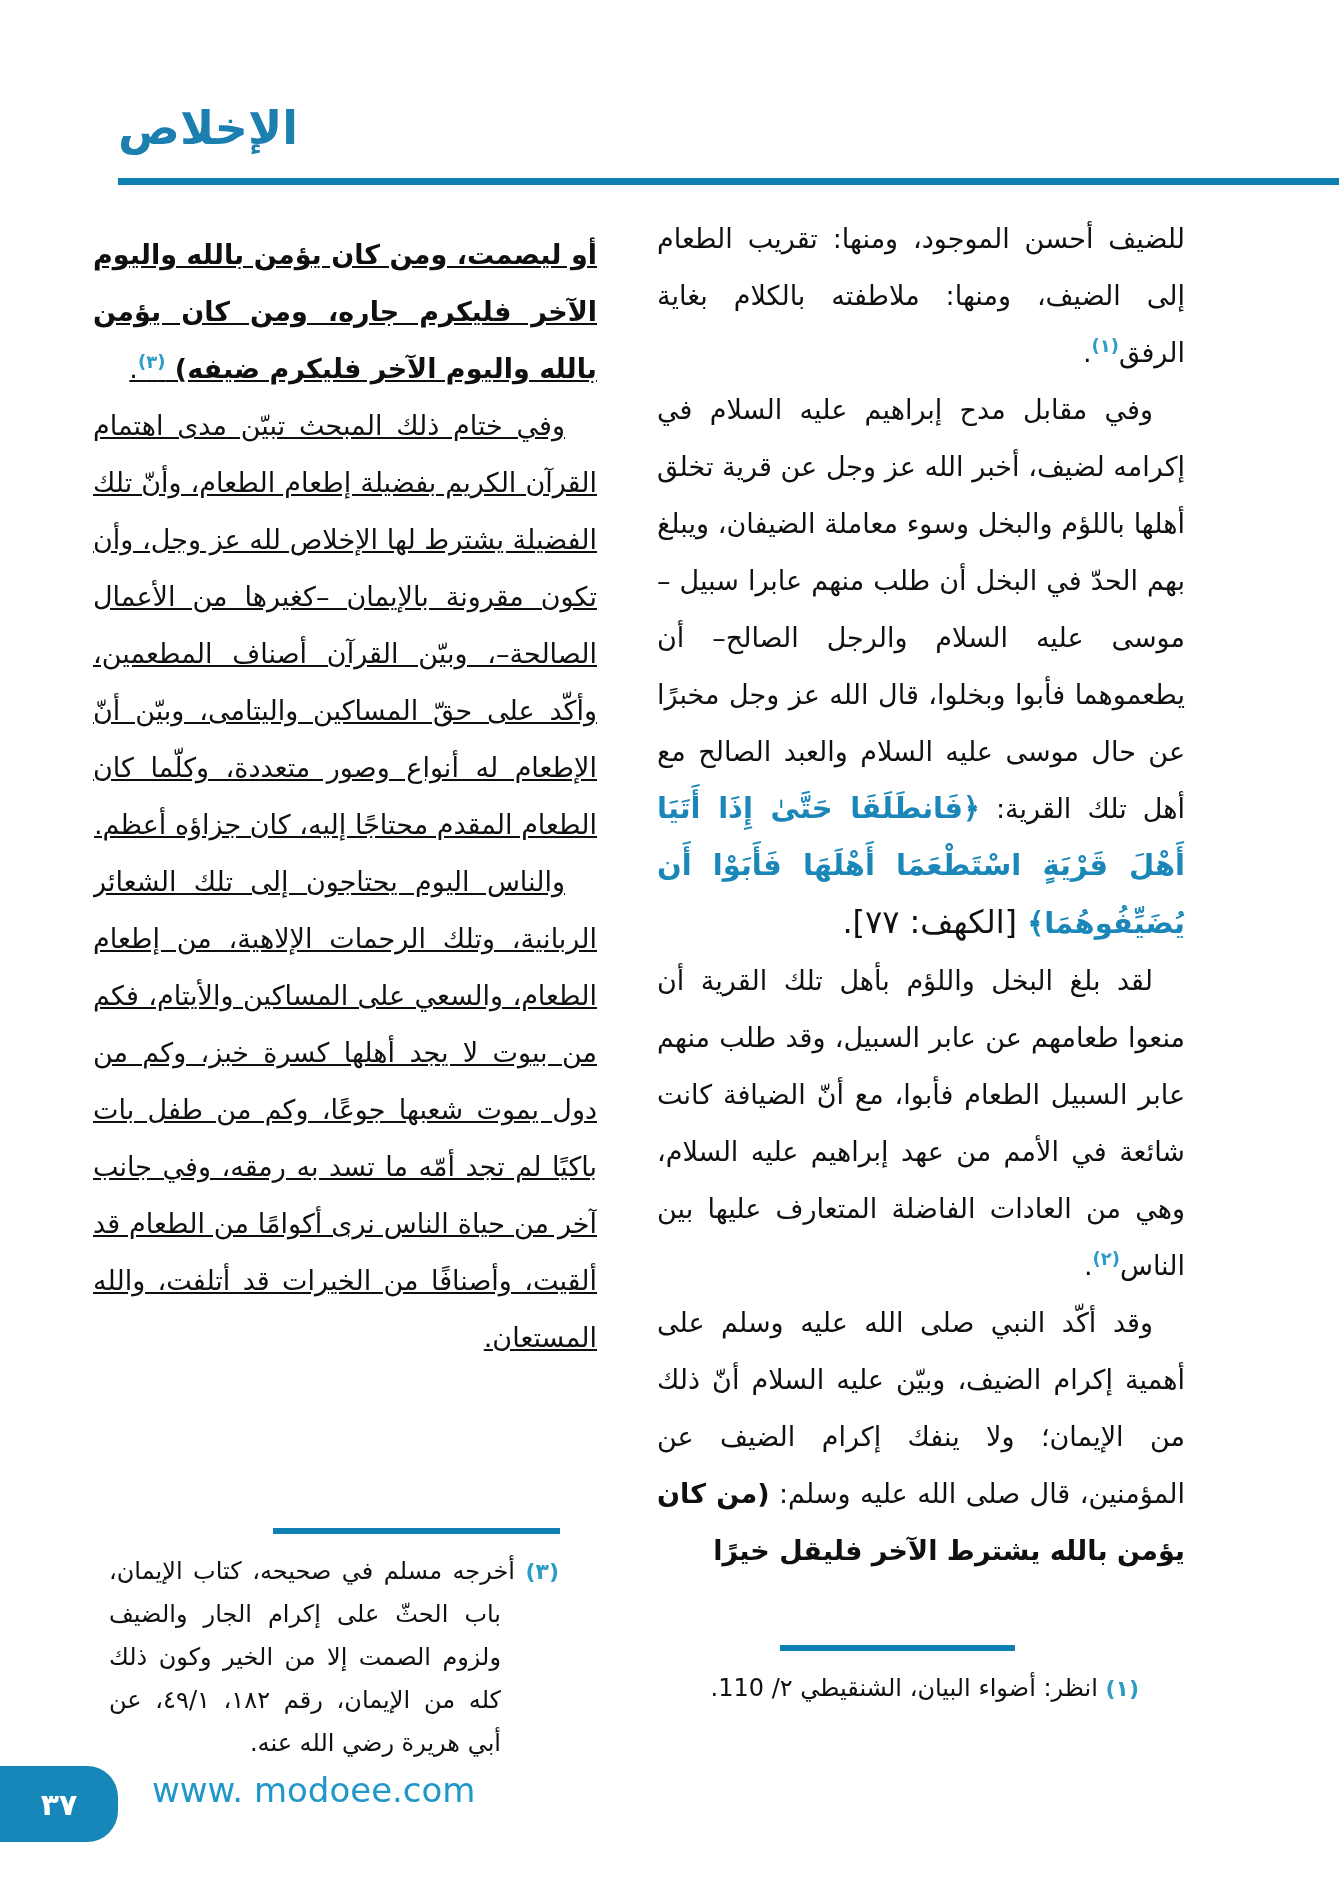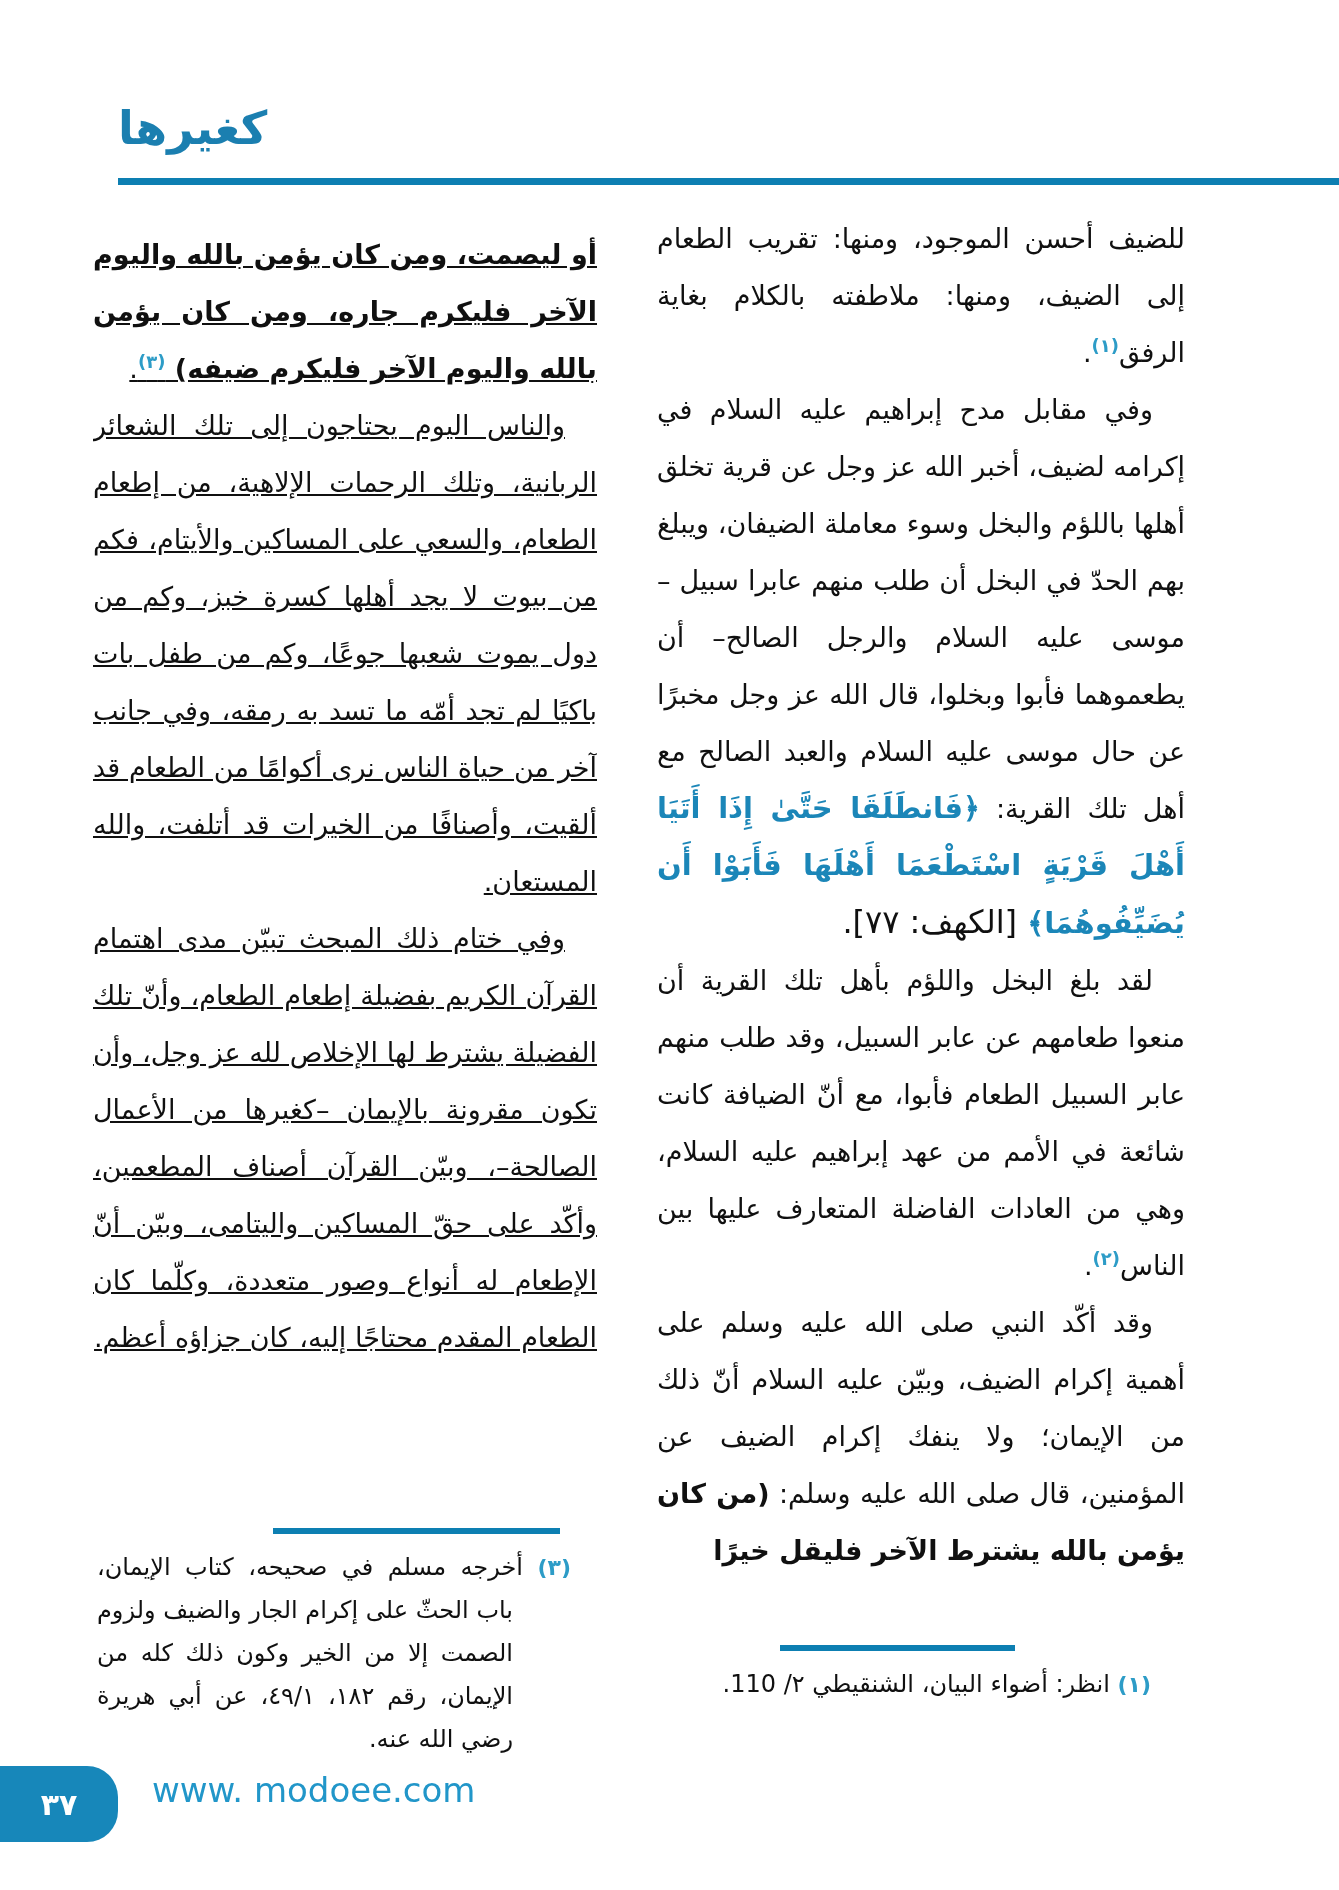--- a/index.html
+++ b/index.html
@@ -44,50 +44,50 @@
 
   .fnblock{position:absolute;direction:rtl;}
   .fn-right{left:657px;top:1645px;width:528px;}
   .fn-left{left:93px;top:1528px;width:504px;}
   .fn-rule{height:6px;background:var(--accent);}
   .fn-right .fn-rule{width:235px;margin-right:170px;}
   .fn-left .fn-rule{width:287px;margin-right:37px;}
   .fn-list{margin-top:12px;font-size:24px;line-height:43px;text-align:justify;}
   .fn-right .fn-list{padding-right:30px;}
   .fn-left .fn-list{padding-right:22px;}
-  .fn-item{padding-right:58px;text-indent:-58px;margin:4px;}
+  .fn-item{padding-right:58px;text-indent:-58px;margin:16px;}
   .fn-marker{color:var(--footnote_marker);font-weight:bold;font-size:22px;}
 
   .page-tab{
     position:absolute;left:0;top:1766px;width:118px;height:76px;
     background:var(--tab_bg);border-radius:0 31px 31px 0;
     display:flex;align-items:center;justify-content:center;
     color:#ffffff;font-size:30px;font-weight:bold;
   }
   .site-url{
     position:absolute;left:152px;top:1770px;
     color:var(--url_text);font-size:34px;direction:ltr;
   }
 </style>
 </head>
 <body>
 
-<div class="header-title">كغيرها</div>
+<div class="header-title">الإخلاص</div>
 <div class="top-rule"></div>
 
 <div class="col col-right" id="col-right">
     <p><span class="seg-n">للضيف أحسن الموجود، ومنها: تقريب الطعام إلى الضيف، ومنها: ملاطفته بالكلام بغاية الرفق</span><span class="seg-m">(١)</span><span class="seg-n">.</span></p>
     <p class="indent"><span class="seg-n">وفي مقابل مدح إبراهيم عليه السلام في إكرامه لضيف، أخبر الله عز وجل عن قرية تخلق أهلها باللؤم والبخل وسوء معاملة الضيفان، ويبلغ بهم الحدّ في البخل أن طلب منهم عابرا سبيل –موسى عليه السلام والرجل الصالح– أن يطعموهما فأبوا وبخلوا، قال الله عز وجل مخبرًا عن حال موسى عليه السلام والعبد الصالح مع أهل تلك القرية: </span><span class="seg-q">﴿فَانطَلَقَا حَتَّىٰ إِذَا أَتَيَا أَهْلَ قَرْيَةٍ اسْتَطْعَمَا أَهْلَهَا فَأَبَوْا أَن يُضَيِّفُوهُمَا﴾</span><span class="seg-c"> [الكهف: ٧٧].</span></p>
     <p class="indent"><span class="seg-n">لقد بلغ البخل واللؤم بأهل تلك القرية أن منعوا طعامهم عن عابر السبيل، وقد طلب منهم عابر السبيل الطعام فأبوا، مع أنّ الضيافة كانت شائعة في الأمم من عهد إبراهيم عليه السلام، وهي من العادات الفاضلة المتعارف عليها بين الناس</span><span class="seg-m">(٢)</span><span class="seg-n">.</span></p>
     <p class="indent"><span class="seg-n">وقد أكّد النبي صلى الله عليه وسلم على أهمية إكرام الضيف، وبيّن عليه السلام أنّ ذلك من الإيمان؛ ولا ينفك إكرام الضيف عن المؤمنين، قال صلى الله عليه وسلم: </span><span class="seg-b">(من كان يؤمن بالله يشترط الآخر فليقل خيرًا</span></p>
   </div>
 <div class="col col-left" id="col-left">
     <p><span class="seg-b">أو ليصمت، ومن كان يؤمن بالله واليوم الآخر فليكرم جاره، ومن كان يؤمن بالله واليوم الآخر فليكرم ضيفه) </span><span class="seg-m">(٣)</span><span class="seg-n">.</span></p>
+    <p class="indent"><span class="seg-n">وفي ختام ذلك المبحث تبيّن مدى اهتمام القرآن الكريم بفضيلة إطعام الطعام، وأنّ تلك الفضيلة يشترط لها الإخلاص لله عز وجل، وأن تكون مقرونة بالإيمان –كغيرها من الأعمال الصالحة–، وبيّن القرآن أصناف المطعمين، وأكّد على حقّ المساكين واليتامى، وبيّن أنّ الإطعام له أنواع وصور متعددة، وكلّما كان الطعام المقدم محتاجًا إليه، كان جزاؤه أعظم.</span></p>
     <p class="indent"><span class="seg-n">والناس اليوم يحتاجون إلى تلك الشعائر الربانية، وتلك الرحمات الإلاهية، من إطعام الطعام، والسعي على المساكين والأيتام، فكم من بيوت لا يجد أهلها كسرة خبز، وكم من دول يموت شعبها جوعًا، وكم من طفل بات باكيًا لم تجد أمّه ما تسد به رمقه، وفي جانب آخر من حياة الناس نرى أكوامًا من الطعام قد ألقيت، وأصنافًا من الخيرات قد أتلفت، والله المستعان.</span></p>
-    <p class="indent"><span class="seg-n">وفي ختام ذلك المبحث تبيّن مدى اهتمام القرآن الكريم بفضيلة إطعام الطعام، وأنّ تلك الفضيلة يشترط لها الإخلاص لله عز وجل، وأن تكون مقرونة بالإيمان –كغيرها من الأعمال الصالحة–، وبيّن القرآن أصناف المطعمين، وأكّد على حقّ المساكين واليتامى، وبيّن أنّ الإطعام له أنواع وصور متعددة، وكلّما كان الطعام المقدم محتاجًا إليه، كان جزاؤه أعظم.</span></p>
   </div>
 
 <div class="fnblock fn-right">
   <div class="fn-rule"></div>
   <div class="fn-list" id="fn-right-list">
       <div class="fn-item"><span class="fn-marker">(١)</span><span> انظر: أضواء البيان، الشنقيطي ٢/ 110.</span></div>
     </div>
 </div>
 
 <div class="fnblock fn-left">

